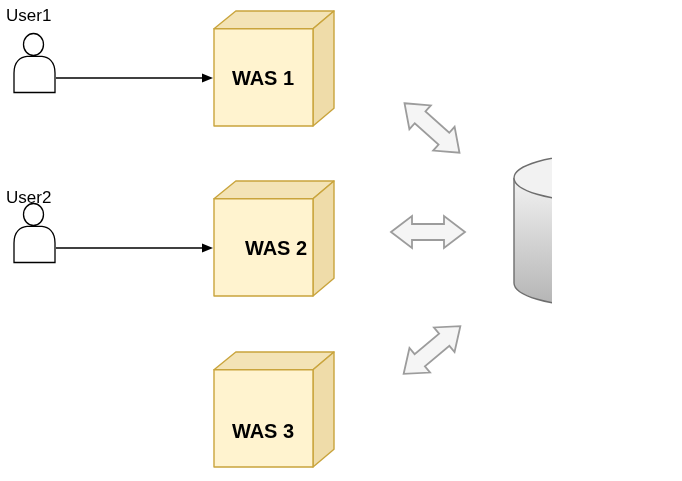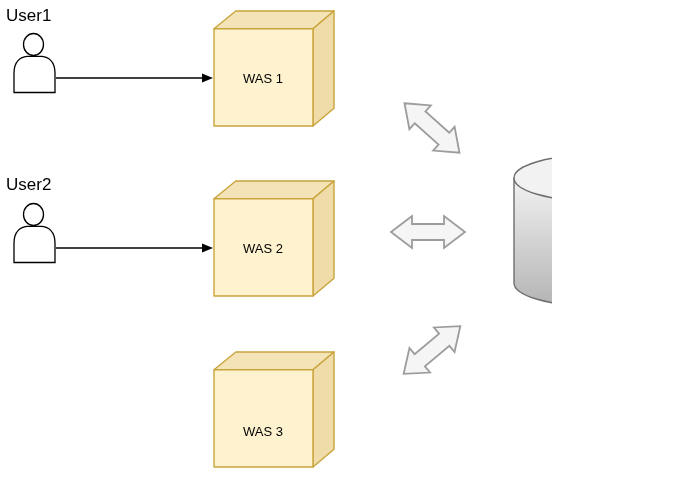--- a/index.html
+++ b/index.html
@@ -17,42 +17,42 @@
     white-space:nowrap;
   }
   .user-lbl{font-size:17px;}
   .ctr{
     position:absolute;
     transform:translate(-50%,-50%);
     white-space:nowrap;
     color:#000;
     text-align:center;
   }
-  .server-lbl{font-size:13px;}
+  .server-lbl{font-size:20px;font-weight:bold;}
   .storage-lbl{font-size:20px;}
   svg{display:block;overflow:visible;}
 </style>
 </head>
 <body>
 
 <div class="canvas">
 
   <div class="lbl user-lbl" style="left:6px;top:6px;">User1</div>
 
   <svg class="abs" style="left:12px;top:33px;" width="45" height="61" viewBox="0 0 45 61">
     <ellipse cx="21.5" cy="11.5" rx="10" ry="11" fill="#ffffff" stroke-width="1.3" stroke="#000000"></ellipse>
     <path d="M 2,59.5 L 2,40 C 2,28 9,23.8 15,23.3 L 30,23.3 C 36,23.8 43,28 43,40 L 43,59.5 Z" fill="#ffffff" stroke-width="1.3" stroke="#000000"></path>
   </svg>
 
   <svg class="abs" style="left:56px;top:70px;" width="158" height="16" viewBox="0 0 158 16">
     <line x1="0" y1="8" x2="147" y2="8" stroke-width="1.4" stroke="#000000"></line>
     <polygon points="146,3.6 157,8 146,12.4" fill="#000000"></polygon>
   </svg>
 
-  <div class="lbl user-lbl" style="left:6px;top:175px;text-align:right;">User2</div>
+  <div class="lbl user-lbl" style="left:6px;top:188px;text-align:right;">User2</div>
 
   <svg class="abs" style="left:12px;top:203px;" width="45" height="61" viewBox="0 0 45 61">
     <ellipse cx="21.5" cy="11.5" rx="10" ry="11" fill="#ffffff" stroke-width="1.3" stroke="#000000"></ellipse>
     <path d="M 2,59.5 L 2,40 C 2,28 9,23.8 15,23.3 L 30,23.3 C 36,23.8 43,28 43,40 L 43,59.5 Z" fill="#ffffff" stroke-width="1.3" stroke="#000000"></path>
   </svg>
 
   <svg class="abs" style="left:56px;top:240px;" width="158" height="16" viewBox="0 0 158 16">
     <line x1="0" y1="8" x2="147" y2="8" stroke-width="1.4" stroke="#000000"></line>
     <polygon points="146,3.6 157,8 146,12.4" fill="#000000"></polygon>
   </svg>
@@ -62,21 +62,21 @@
     <polygon points="100,18.8 121,1 121,98.3 100,116" stroke-width="1.4" stroke-linejoin="round" fill="#EFDCA9" stroke="#C9A43C"></polygon>
     <polygon points="1,18.8 100,18.8 100,116 1,116" stroke-width="1.4" stroke-linejoin="round" fill="#FFF3CF" stroke="#C9A43C"></polygon>
   </svg>
   <div class="ctr server-lbl" style="left:263px;top:78px;">WAS 1</div>
 
   <svg class="abs" style="left:213px;top:180px;" width="122" height="117" viewBox="0 0 122 117">
     <polygon points="1,18.8 22.8,1 121,1 100,18.8" stroke-width="1.4" stroke-linejoin="round" fill="#F3E3B6" stroke="#C9A43C"></polygon>
     <polygon points="100,18.8 121,1 121,98.3 100,116" stroke-width="1.4" stroke-linejoin="round" fill="#EFDCA9" stroke="#C9A43C"></polygon>
     <polygon points="1,18.8 100,18.8 100,116 1,116" stroke-width="1.4" stroke-linejoin="round" fill="#FFF3CF" stroke="#C9A43C"></polygon>
   </svg>
-  <div class="ctr server-lbl" style="left:263px;top:248px;text-align:center;">WAS 2</div>
+  <div class="ctr server-lbl" style="left:276px;top:248px;text-align:center;">WAS 2</div>
 
   <svg class="abs" style="left:213px;top:351px;" width="122" height="117" viewBox="0 0 122 117">
     <polygon points="1,18.8 22.8,1 121,1 100,18.8" stroke-width="1.4" stroke-linejoin="round" fill="#F3E3B6" stroke="#C9A43C"></polygon>
     <polygon points="100,18.8 121,1 121,98.3 100,116" stroke-width="1.4" stroke-linejoin="round" fill="#EFDCA9" stroke="#C9A43C"></polygon>
     <polygon points="1,18.8 100,18.8 100,116 1,116" stroke-width="1.4" stroke-linejoin="round" fill="#FFF3CF" stroke="#C9A43C"></polygon>
   </svg>
   <div class="ctr server-lbl" style="left:263px;top:419px;margin-top:12px;">WAS 3</div>
 
   <svg class="abs" style="left:392px;top:108px;transform:rotate(42deg);" width="80" height="40" viewBox="0 0 80 40">
     <polygon points="3,20 24,4 24,12 56,12 56,4 77,20 56,36 56,28 24,28 24,36" stroke-width="1.8" stroke-linejoin="miter" fill="#F5F5F5" stroke="#9C9C9C"></polygon>

